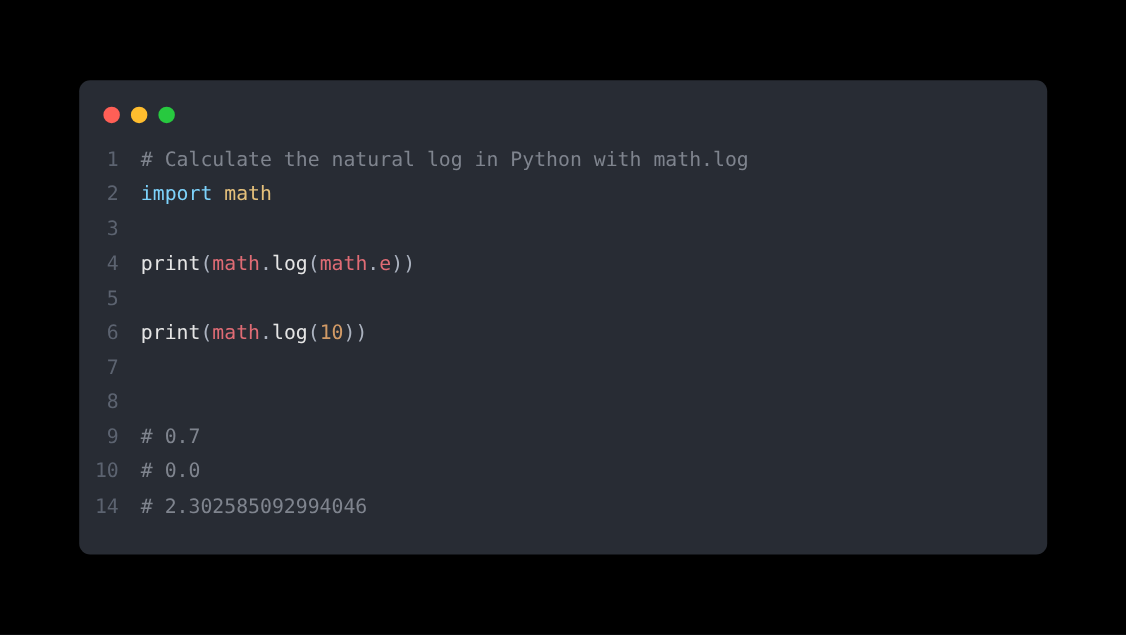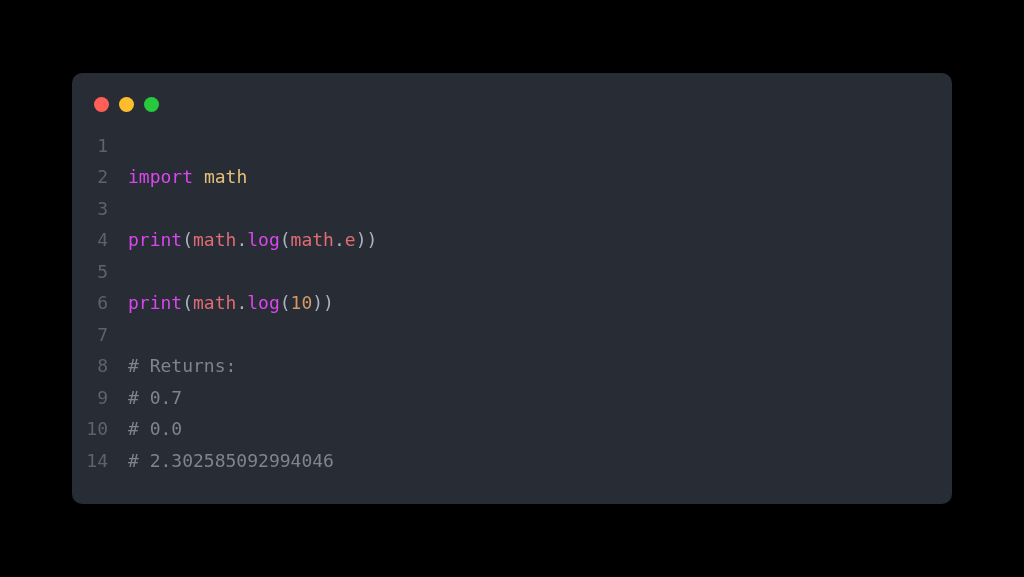--- a/index.html
+++ b/index.html
@@ -48,41 +48,42 @@
       width: 56px;
       text-align: right;
       padding-right: 20px;
       user-select: none;
       flex-shrink: 0;
     }
     .code {
       white-space: pre;
     }
     .c-comment { color: #7f848e; }
-    .c-keyword { color: #d946ef; }
+    .c-keyword { color: #7dd3fc; }
     .c-module  { color: #e5c07b; }
-    .c-func    { color: #d946ef; }
+    .c-func    { color: #e5e5e5; }
     .c-obj     { color: #e06c75; }
     .c-punc    { color: #abb2bf; }
     .c-prop    { color: #e06c75; }
     .c-num     { color: #d19a66; }
     .c-plain   { color: #abb2bf; }
   </style>
 </head>
 <body>
 
 <div class="window">
   <div class="titlebar">
     <div class="dot red"></div>
     <div class="dot yellow"></div>
     <div class="dot green"></div>
   </div>
   <div class="code-area" id="code-area">
       <div class="line">
         <span class="gutter">1</span>
+        <span class="code"><span class="c-comment"># Calculate the natural log in Python with math.log</span></span>
       </div>
       <div class="line">
         <span class="gutter">2</span>
         <span class="code"><span class="c-keyword">import</span><span class="c-plain"> </span><span class="c-module">math</span></span>
       </div>
       <div class="line">
         <span class="gutter">3</span>
         <span class="code">&nbsp;</span>
       </div>
       <div class="line">
@@ -95,21 +96,20 @@
       <div class="line">
         <span class="gutter">6</span>
         <span class="code"><span class="c-func">print</span><span class="c-punc">(</span><span class="c-obj">math</span><span class="c-punc">.</span><span class="c-func">log</span><span class="c-punc">(</span><span class="c-num">10</span><span class="c-punc">))</span></span>
       </div>
       <div class="line">
         <span class="gutter">7</span>
         <span class="code">&nbsp;</span>
       </div>
       <div class="line">
         <span class="gutter">8</span>
-        <span class="code"><span class="c-comment"># Returns:</span></span>
       </div>
       <div class="line">
         <span class="gutter">9</span>
         <span class="code"><span class="c-comment"># 0.7</span></span>
       </div>
       <div class="line">
         <span class="gutter">10</span>
         <span class="code"><span class="c-comment"># 0.0</span></span>
       </div>
       <div class="line">

